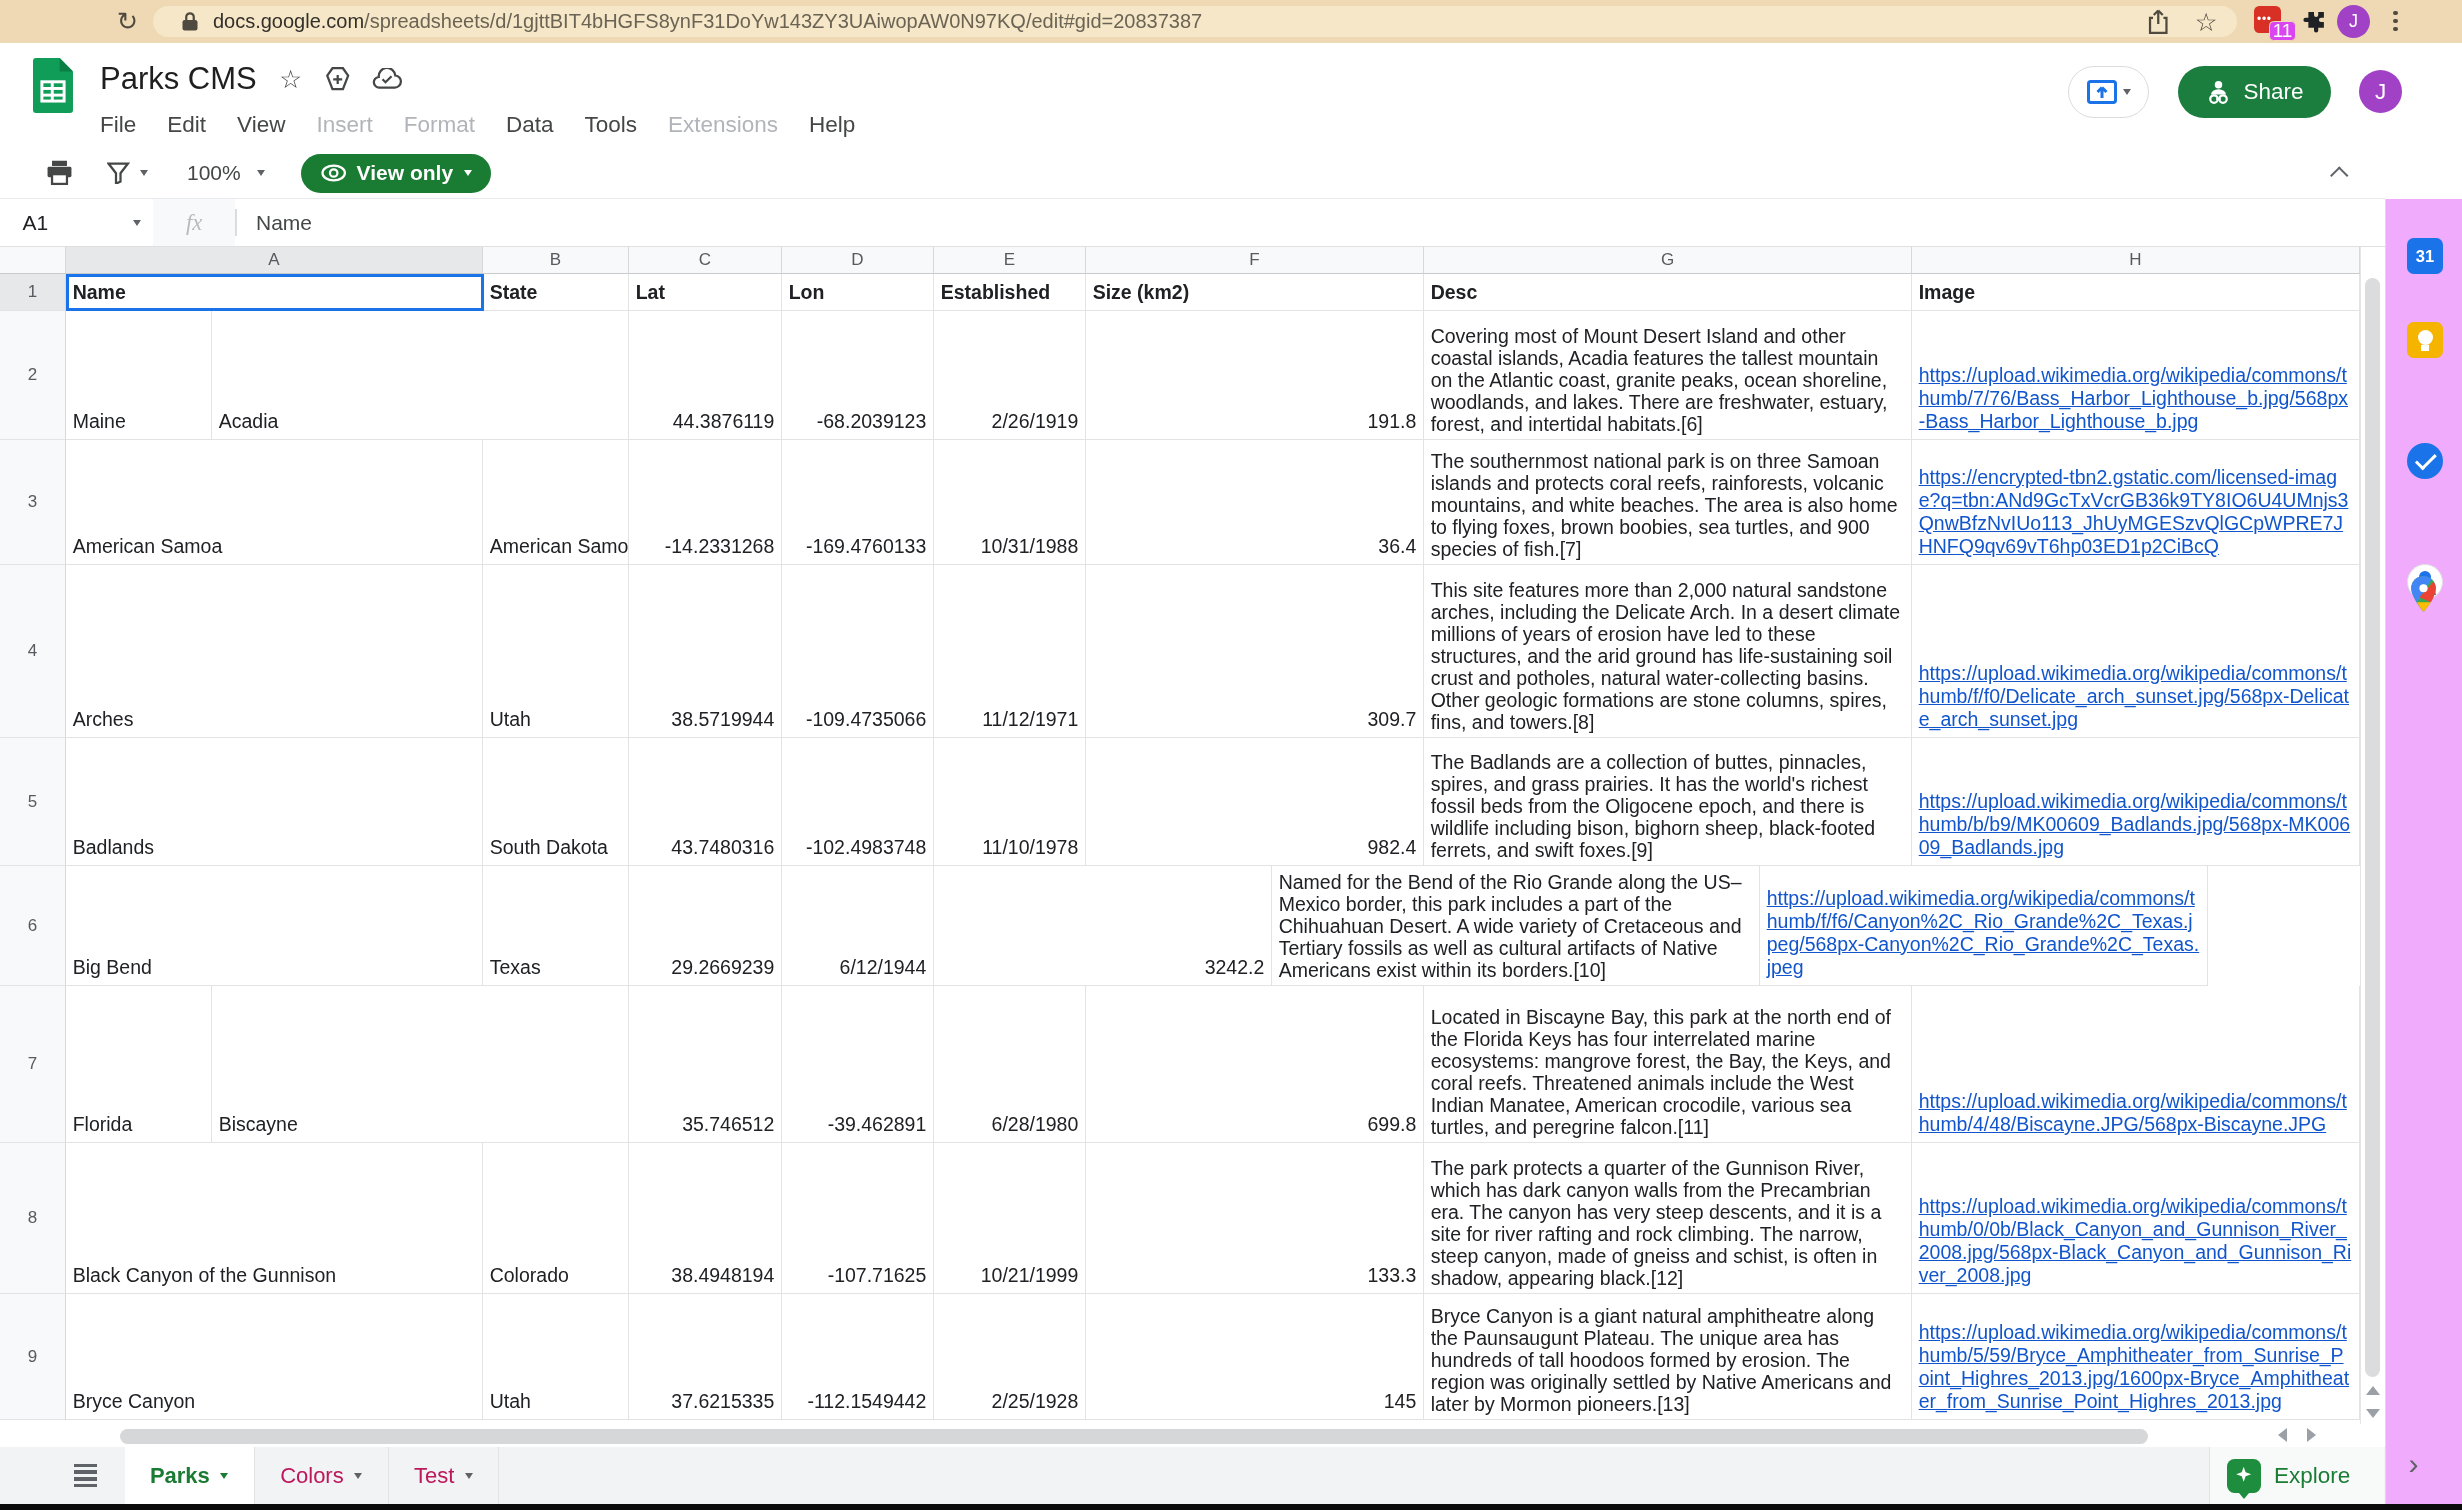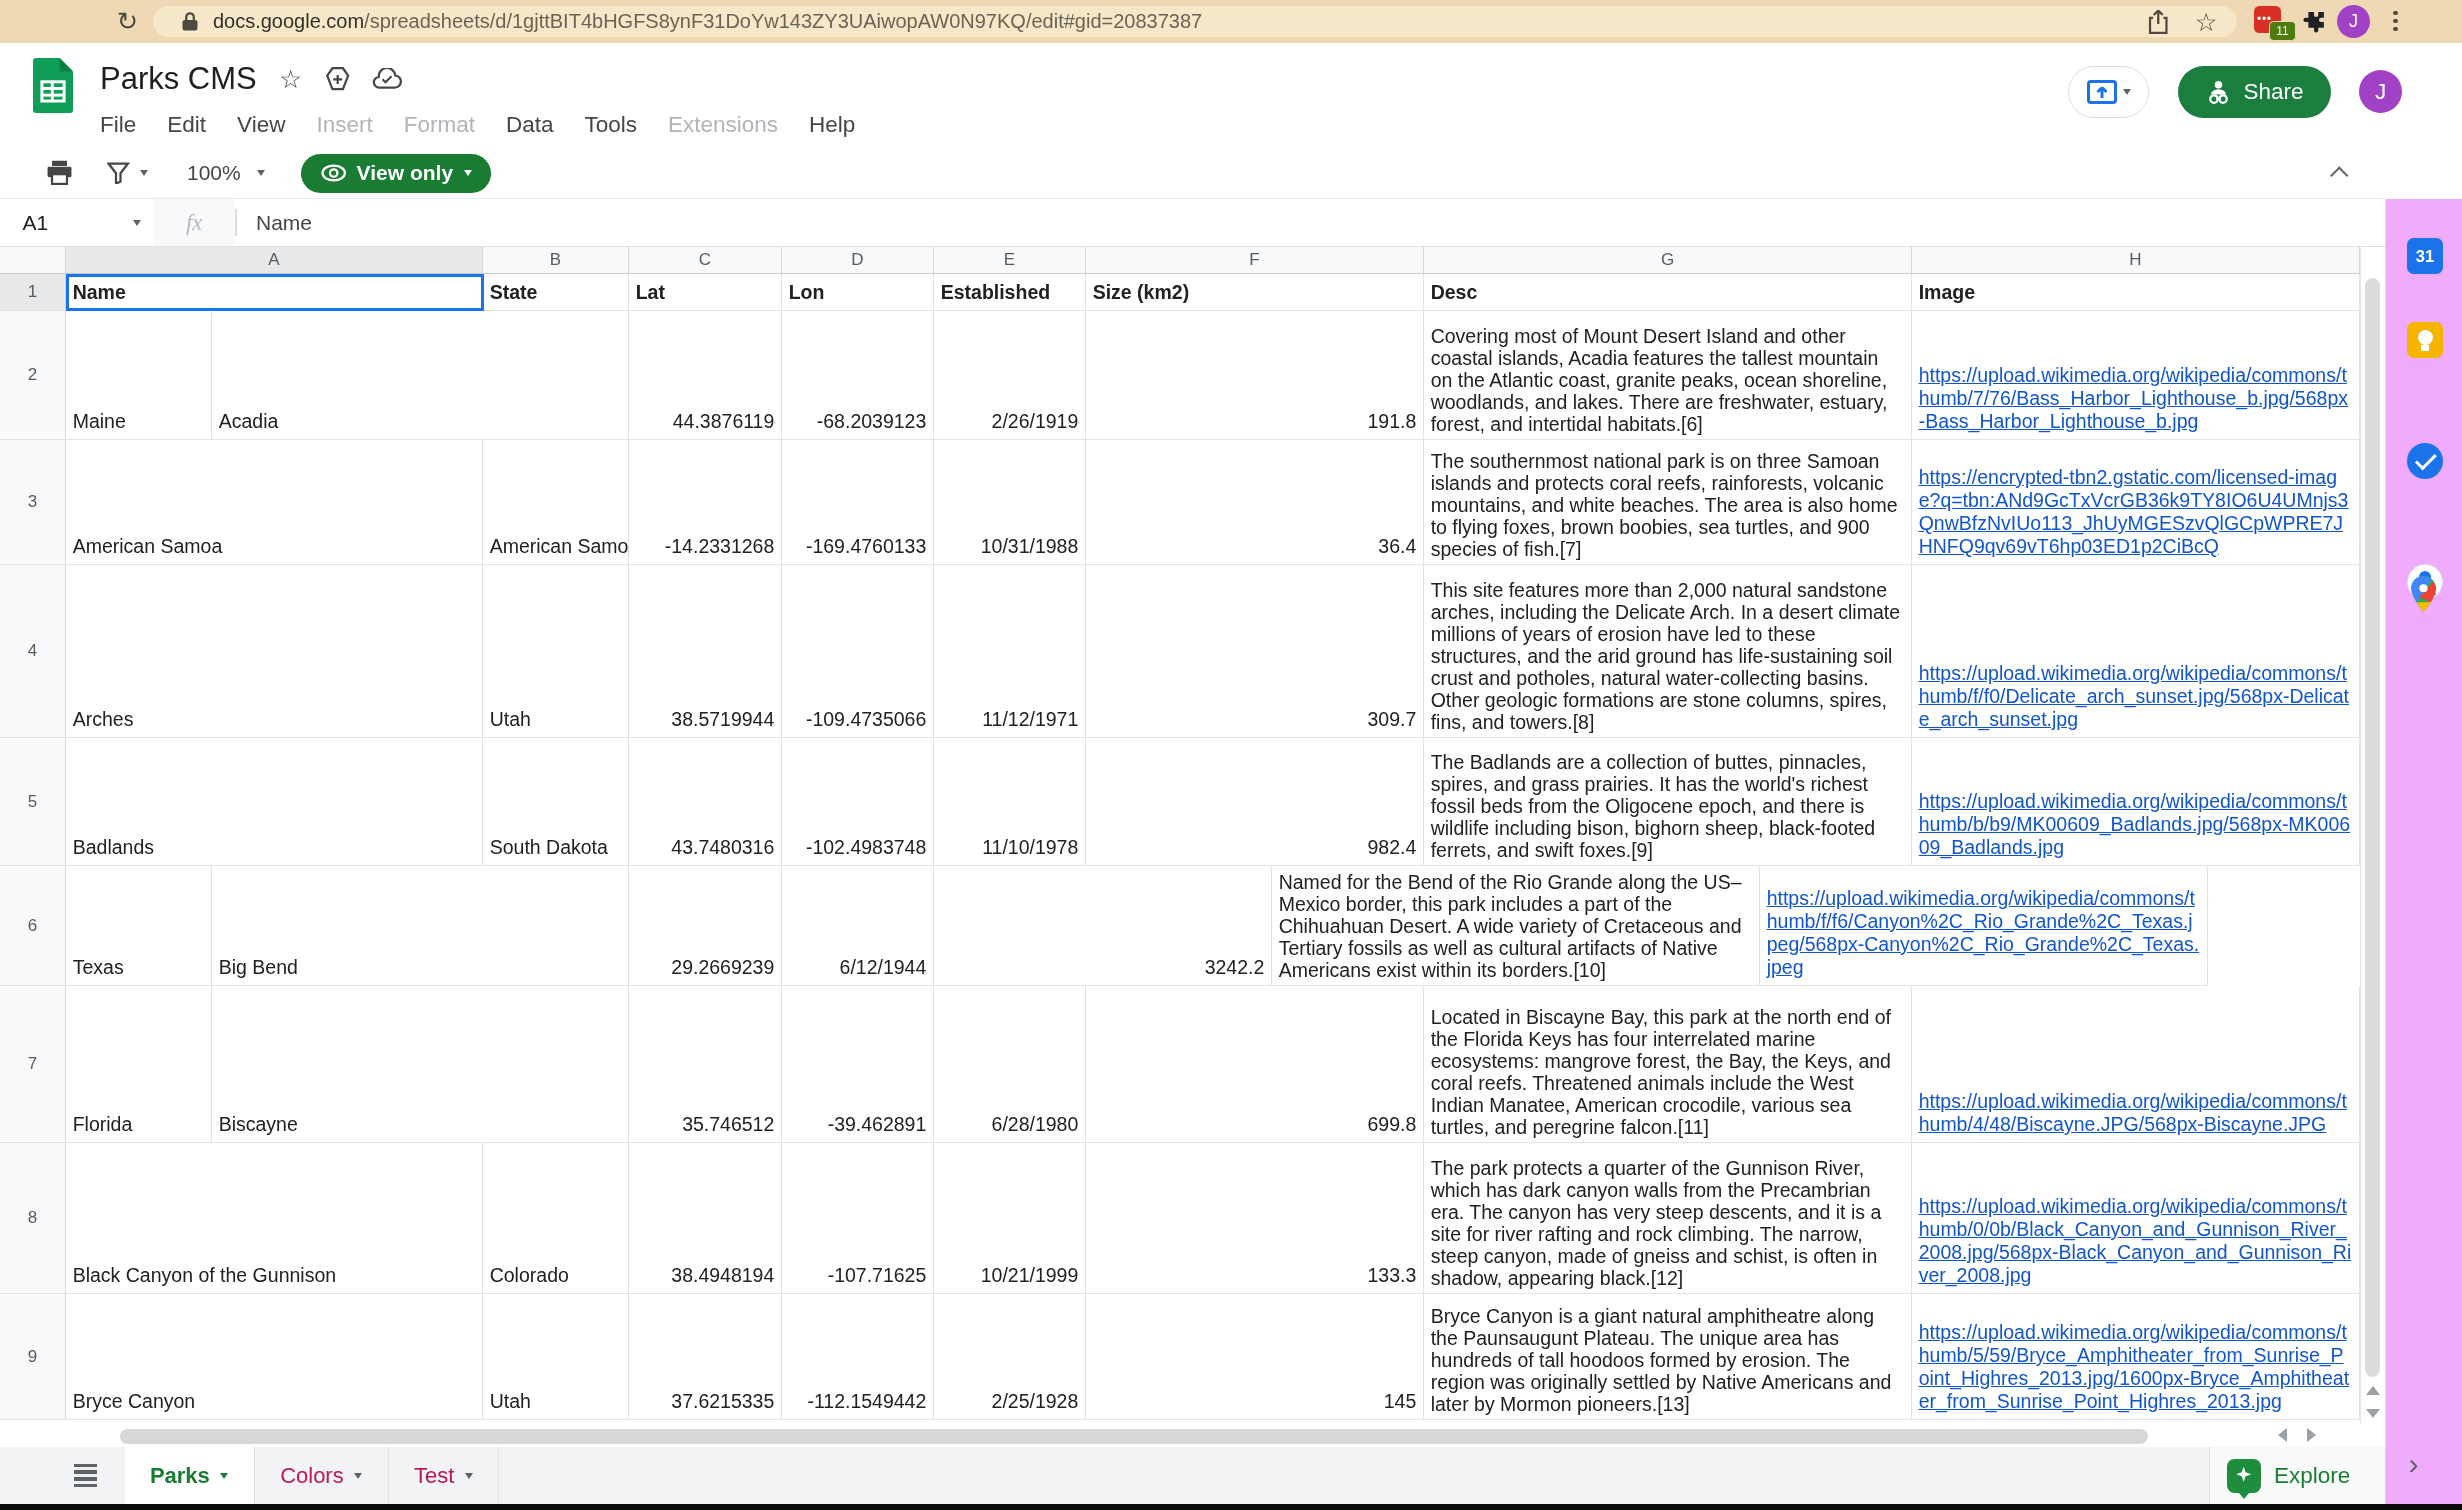--- a/index.html
+++ b/index.html
@@ -14,22 +14,22 @@
   .omnibox { position:absolute; left:153px; top:6px; width:2084px; height:31px;
              background:#f5e7c7; border-radius:15.7px; display:flex; align-items:center; }
   .lock-icon { margin-left:28.4px; }
   .url-text { margin-left:13.5px; font-size:20px; white-space:nowrap; overflow:hidden; }
   .url-host { color:#33302a; }
   .url-path { color:#6b6455; }
   .omni-right { position:absolute; right:19.5px; display:flex; align-items:center; gap:25.4px; }
   .ext-red { position:absolute; left:2254px; top:6px; width:27px; height:27px; background:#d93025; border-radius:5.2px; }
   .ext-red::after { content:"•••"; color:#fff; font-size:12px; letter-spacing:0.7px;
                     position:absolute; left:3px; top:6px; }
-  .ext-badge { position:absolute; left:2269px; top:21px; min-width:27px; height:19.5px; background:#4d7c0f;
-               border:1.5px solid #eed9b4; border-radius:4.5px; color:#fff; font-size:12px;
+  .ext-badge { position:absolute; left:2269px; top:21px; min-width:27px; height:19.5px; background:#d946ef;
+               border:1.5px solid #eed9b4; border-radius:4.5px; color:#fff; font-size:19px;
                display:flex; align-items:center; justify-content:center; }
   .puzzle { position:absolute; left:2302px; top:9.7px; }
   .chrome-avatar { position:absolute; left:2337px; top:5.2px; width:33px; height:33px; border-radius:50%;
                    background:#a142c6; color:#fff; font-size:18px; display:flex; align-items:center; justify-content:center; }
   .kebab { position:absolute; left:2393px; top:10.5px; width:4.5px; }
   .kebab i { display:block; width:4.5px; height:4.5px; border-radius:50%; background:#4f4a40; margin-bottom:3.7px; }
 
   
   .app-header { position:absolute; left:0; top:43px; width:2462px; height:105px; background:#fff; }
   .sheets-logo { position:absolute; left:33px; top:15px; }
@@ -436,25 +436,25 @@
         </div>
     <div class="cell w7">
           <span class="wrap r-desc">The Badlands are a collection of buttes, pinnacles, spires, and grass prairies. It has the world's richest fossil beds from the Oligocene epoch, and there is wildlife including bison, bighorn sheep, black-footed ferrets, and swift foxes.[9]</span>
         </div>
     <div class="cell w8">
           <a class="cell-link r-image">https://upload.wikimedia.org/wikipedia/commons/thumb/b/b9/MK00609_Badlands.jpg/568px-MK00609_Badlands.jpg</a>
         </div>
   </div>
       <div class="grid-row" style="height: 120px;">
     <div class="rownum w0 r-num">6</div>
+    <div class="cell w1">
+          <span class="txt r-name">Big Bend</span>
+        </div>
     <div class="cell w2">
           <span class="txt r-state">Texas</span>
-        </div>
-    <div class="cell w1">
-          <span class="txt r-name">Big Bend</span>
         </div>
     <div class="cell w3 num">
           <span class="txt r-lat">29.2669239</span>
         </div>
     <div class="cell w5 num">
           <span class="txt r-est">6/12/1944</span>
         </div>
     <div class="cell w6 num">
           <span class="txt r-size">3242.2</span>
         </div>

